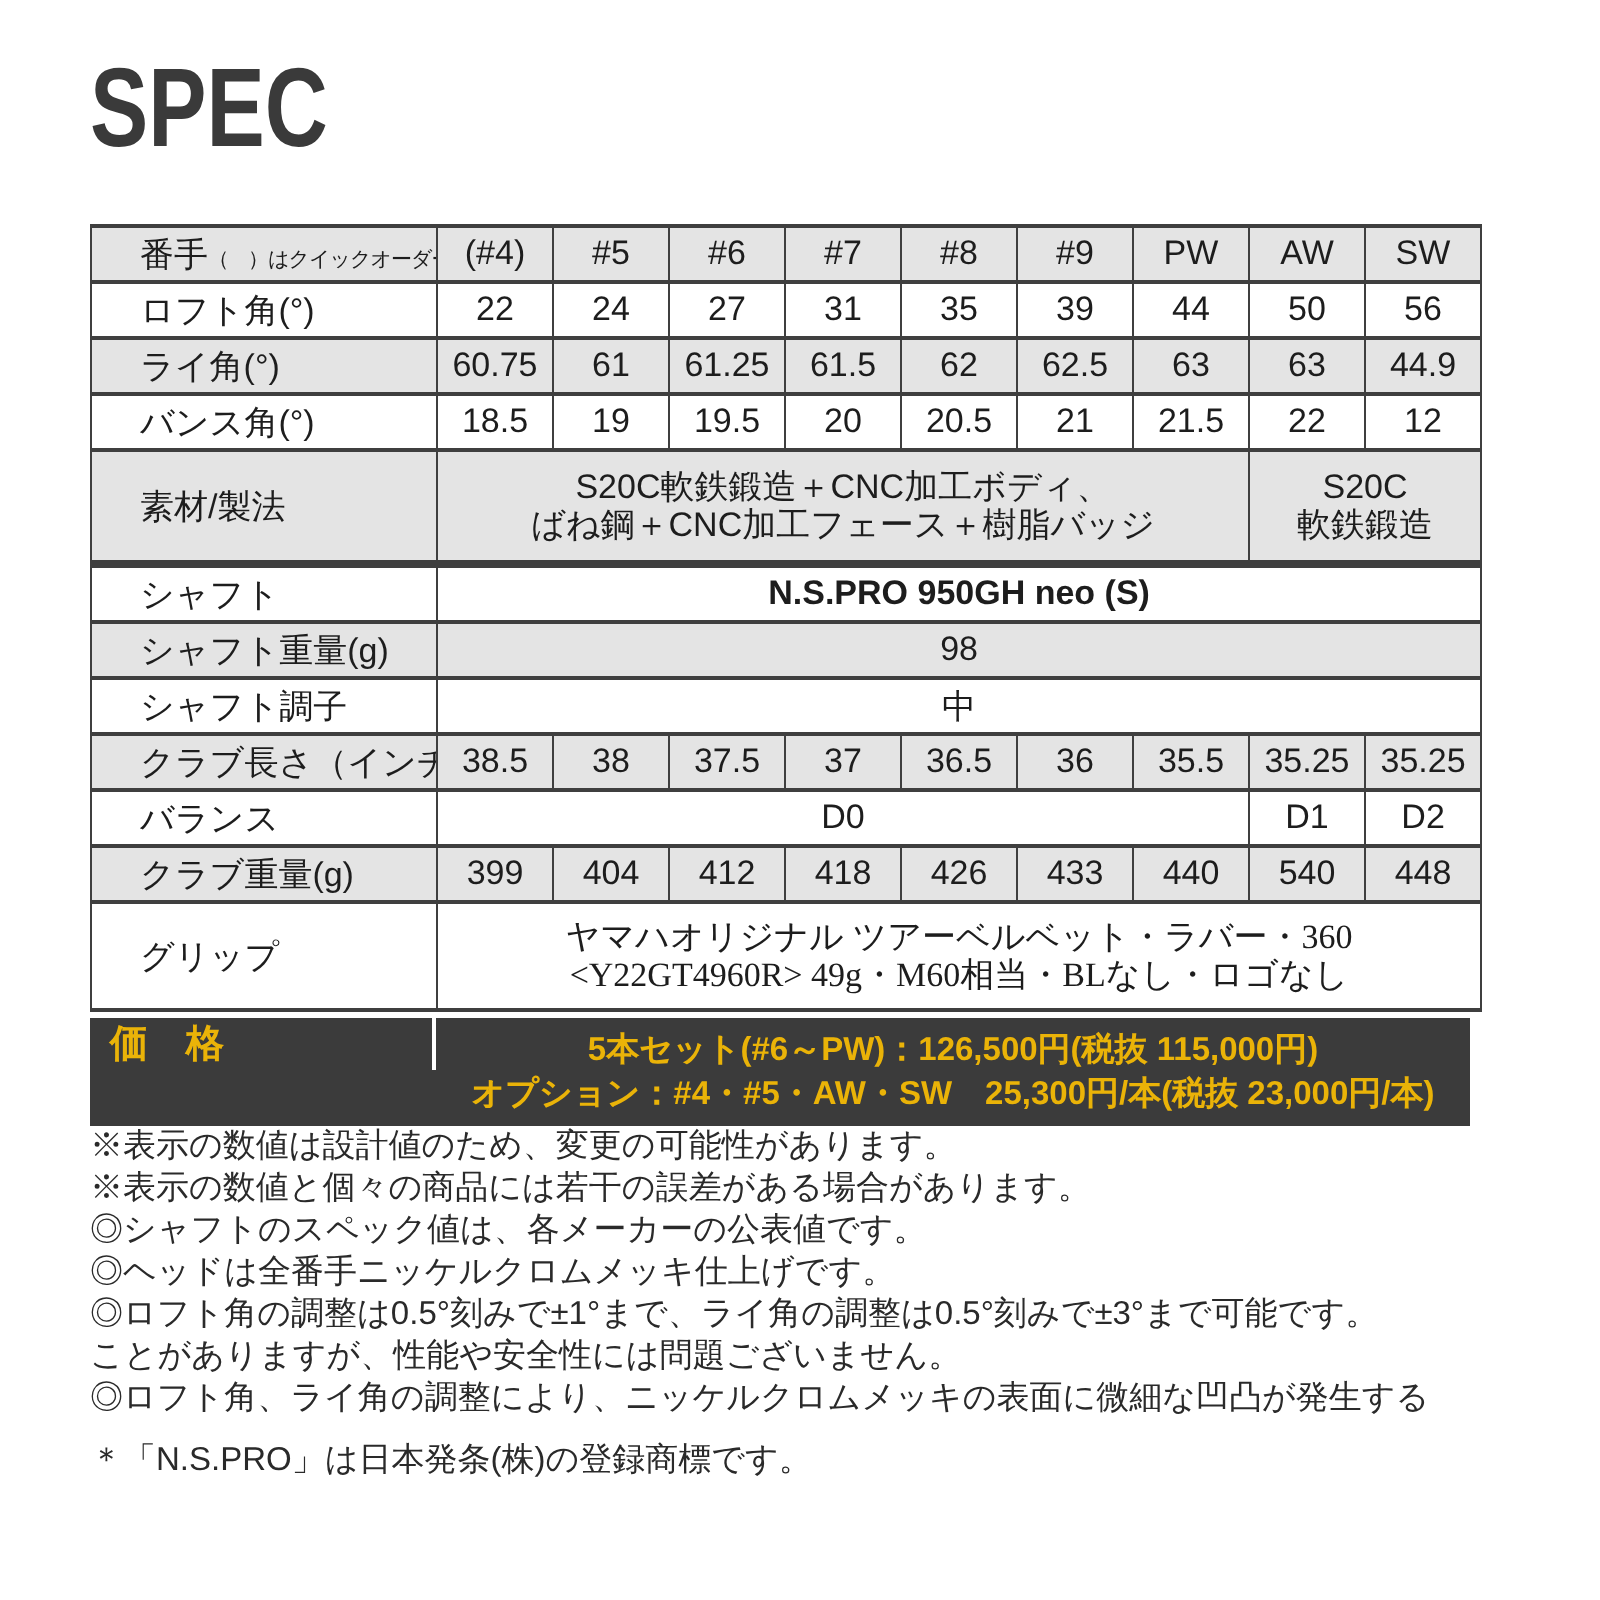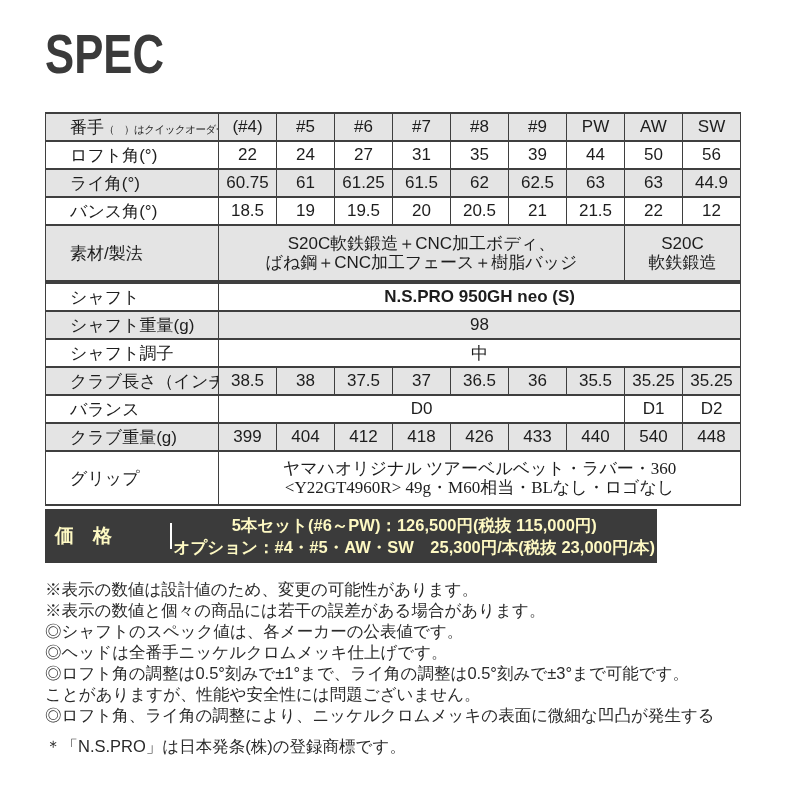--- a/index.html
+++ b/index.html
@@ -52,26 +52,26 @@
   }
   col.c-label { width: 173px; }
   col.c-data { width: 58px; }
   .label-note { font-size: 10.5px; letter-spacing: -0.5px; }
   .two-line { line-height: 19px; white-space: normal; }
   .bold { font-weight: bold; }
   .mt14 { }
 
   
   .price-bar {
-    width: 612px;
+    width: 690px;
     margin-top: 3px;
     background: #3b3b3b;
-    color: #fef9c3;
+    color: #eab308;
     display: flex;
-    align-items: center;
+    align-items: flex-start;
     min-height: 54px;
   }
   .price-label {
     width: 173px;
     display: flex;
     align-items: center;
     padding-left: 10px;
     font-size: 19px;
     font-weight: bold;
     border-right: 2px solid #ffffff;
@@ -80,21 +80,21 @@
     flex: 1;
     text-align: center;
     font-size: 16.5px;
     font-weight: bold;
     line-height: 22px;
     padding: 5px 2px;
     white-space: nowrap;
   }
 
   
-  .notes { margin-top: 16px; width: 720px; }
+  .notes { width: 720px; }
   .notes p {
     font-size: 16.5px;
     line-height: 21px;
     color: #2a2a2a;
     white-space: nowrap;
   }
   .trademark { margin-top: 10px; font-size: 16.5px; color: #2a2a2a; }
 </style>
 </head>
 <body>

